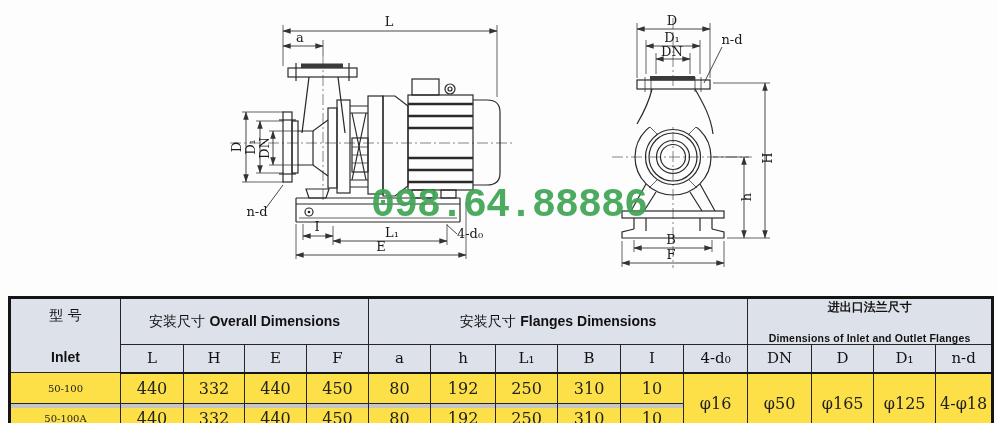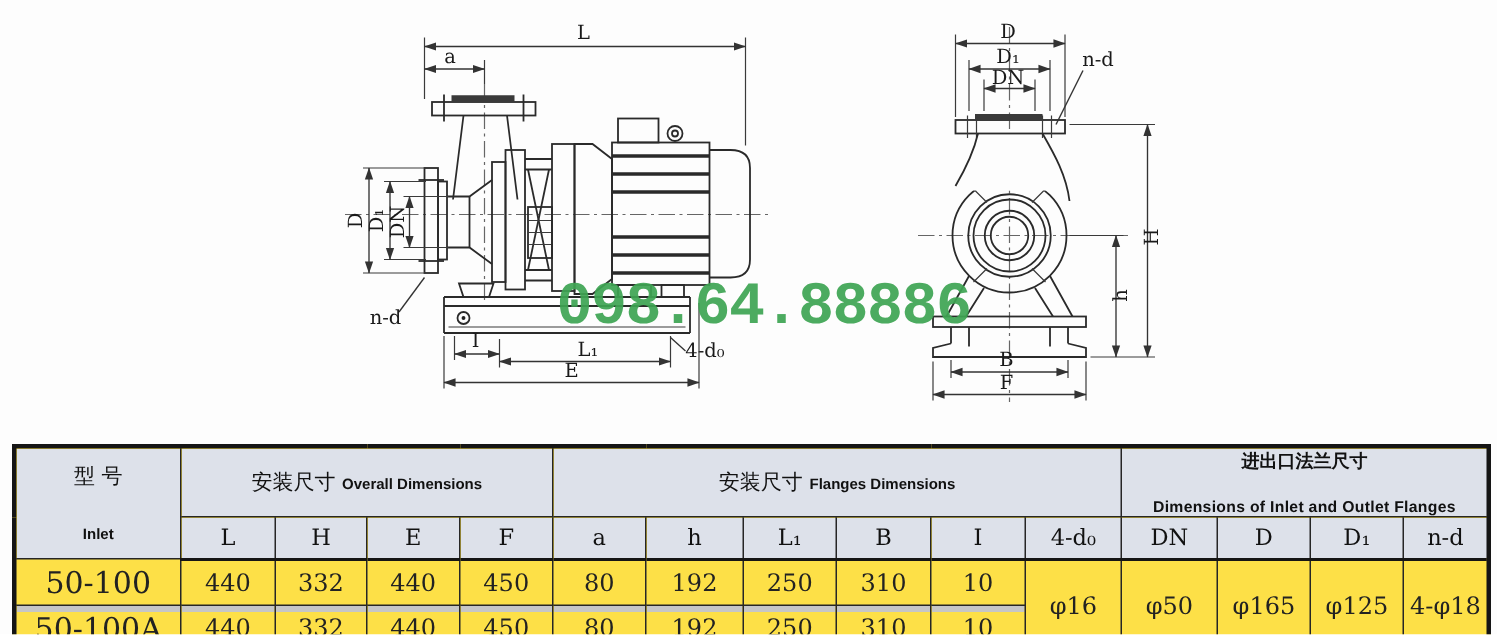--- a/index.html
+++ b/index.html
@@ -15,26 +15,26 @@
   .watermark{position:absolute;left:371px;top:183px;font-size:40px;font-weight:bold;
              letter-spacing:-1px;color:#3ea553;opacity:.92;z-index:5;
              font-family:Liberation Mono, monospace;white-space:nowrap;}
   table.dims{position:absolute;left:8px;top:296px;width:983px;height:125px;
              border-collapse:collapse;table-layout:fixed;background:#fde047;
              border:3px solid #151515;}
   table.dims th,table.dims td{border:1px solid #262626;padding:0;text-align:center;
              vertical-align:middle;overflow:hidden;}
   .hdr{background:#dde1ea;}
   .zh{font-family:"DejaVu Sans", sans-serif;font-size:14px;font-weight:normal;color:#111;}
-  .en{font-family:"Liberation Sans", sans-serif;font-size:10px;font-weight:bold;color:#111;margin-top:24px;}
+  .en{font-family:"Liberation Sans", sans-serif;font-size:14px;font-weight:bold;color:#111;margin-top:24px;}
   .en-sm{font-family:"Liberation Sans", sans-serif;font-size:10.5px;font-weight:bold;color:#111;letter-spacing:.2px;margin-top:16px;}
   .zh-sm{font-family:Liberation Mono, monospace;font-size:12px;color:#111;}
   .collbl{font-family:"DejaVu Serif", serif;font-size:15px;font-weight:normal;color:#111;}
   .val{font-family:"DejaVu Serif", serif;font-size:16px;color:#222;}
-  .typecell{font-family:"DejaVu Serif", serif;font-size:20px;color:#222;}
+  .typecell{font-family:"DejaVu Serif", serif;font-size:10px;color:#222;}
   tr.hrow1{height:35px;} tr.hrow2{height:28px;}
   tr.drow1{height:31px;} tr.drow2{height:31px;}
   tr.hrow2 th{border-bottom:2.5px solid #151515;}
   tr.drow2 td.banded{box-shadow:inset 0 4px 0 0 #c6c6c6;}
 </style>
 </head>
 <body>
 
 <div class="stage">
 

